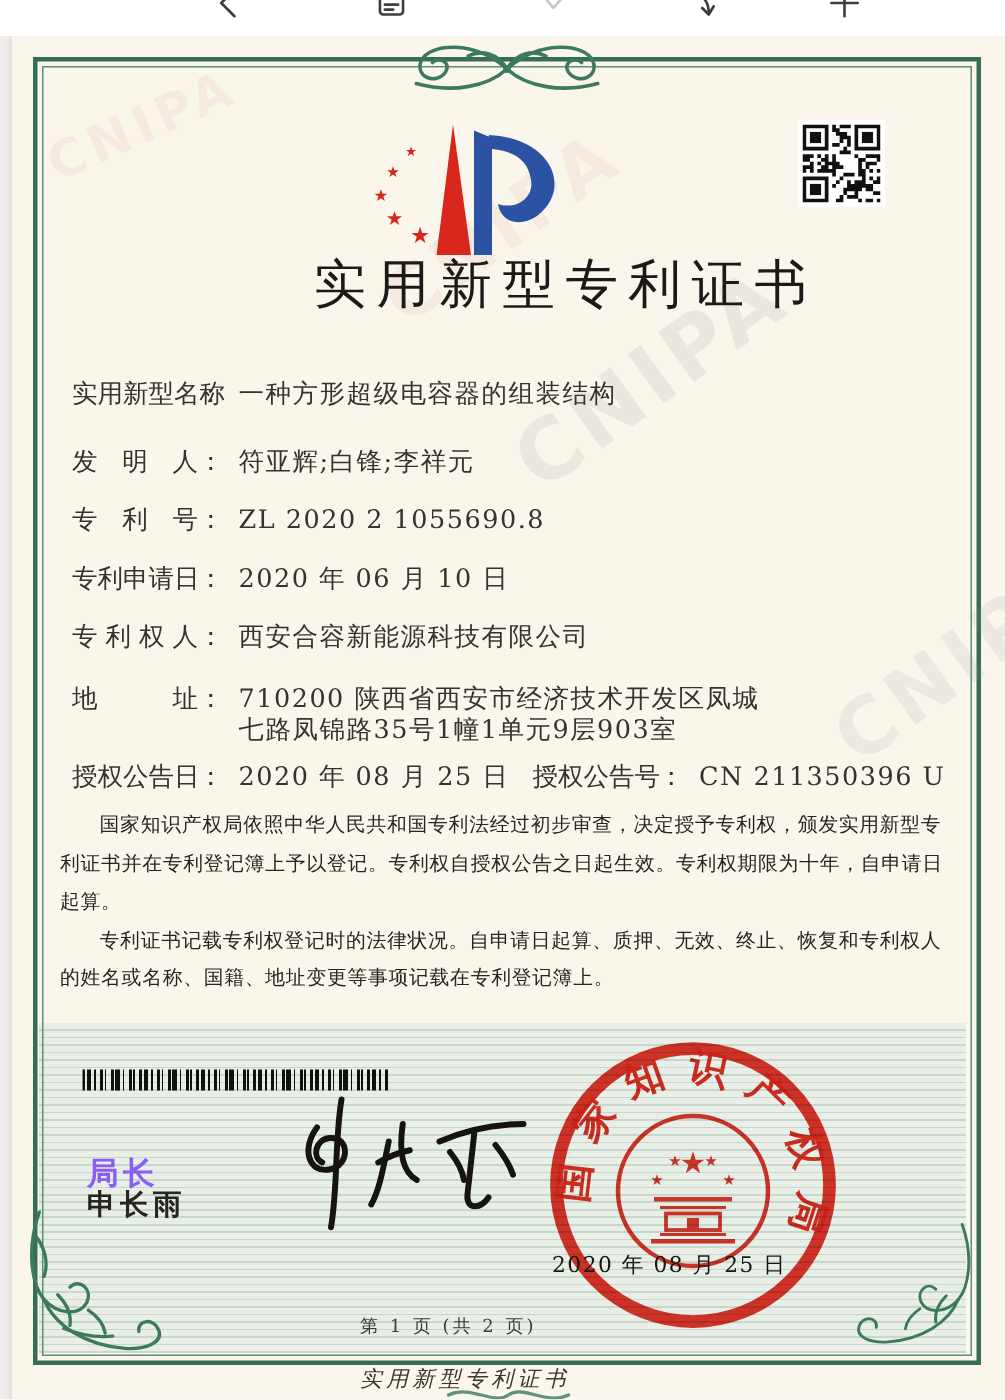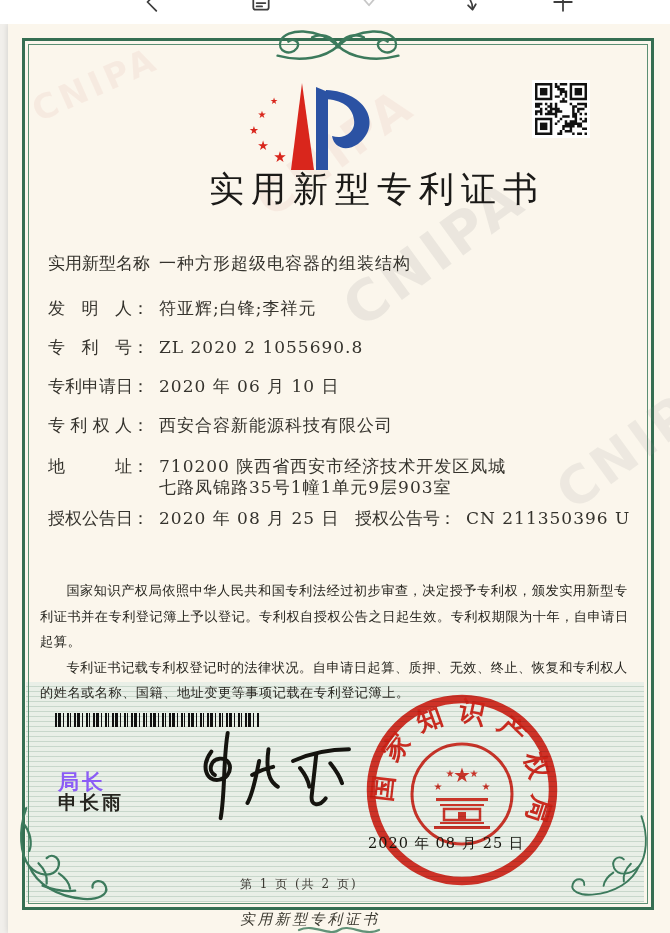--- a/index.html
+++ b/index.html
@@ -38,21 +38,21 @@
   .title{position:absolute;left:0;top:142px;width:650px;text-align:center;
          font-size:35px;font-weight:normal;letter-spacing:7px;color:#1b1a18;margin-left:44px;}
   
   .frow{position:absolute;left:40px;font-size:17px;color:#35332d;line-height:21px;white-space:nowrap;}
   .flabel{display:inline-block;width:84px;text-align:justify;text-align-last:justify;vertical-align:top;}
   .fcolon{display:inline-block;vertical-align:top;}
   .fvalue{display:inline-block;margin-left:10px;vertical-align:top;letter-spacing:1px;}
   .frow.addr .fvalue{white-space:normal;width:348px;}
   .grant2{position:absolute;left:307px;top:0;}
   
-  .paras{position:absolute;left:32px;top:514px;width:594px;color:#26251f;margin-top:40px;}
+  .paras{position:absolute;left:32px;top:514px;width:594px;color:#26251f;}
   .paras p{margin:0;font-size:13.2px;line-height:25.6px;text-indent:2em;letter-spacing:.5px;}
   
   .barcode{position:absolute;left:47px;top:689px;width:205px;height:14px;background:
     repeating-linear-gradient(90deg,#101010 0 2px,rgba(0,0,0,0) 2px 3px,#101010 3px 6px,rgba(0,0,0,0) 6px 8px,
     #101010 8px 9px,rgba(0,0,0,0) 9px 12px,#101010 12px 14px,rgba(0,0,0,0) 14px 15px,#101010 15px 16px,rgba(0,0,0,0) 16px 19px);}
   .officer-title{position:absolute;left:50px;top:744px;font-family:"DejaVu Sans","Liberation Sans",sans-serif;
                  font-size:21px;font-weight:bold;letter-spacing:3px;color:#8b5cf6;}
   .officer-name{position:absolute;left:50px;top:766px;font-family:"DejaVu Sans","Liberation Sans",sans-serif;
                 font-size:19px;font-weight:bold;letter-spacing:3px;color:#26251f;}
   .signature{position:absolute;left:187px;top:702px;width:175px;height:98px;}

